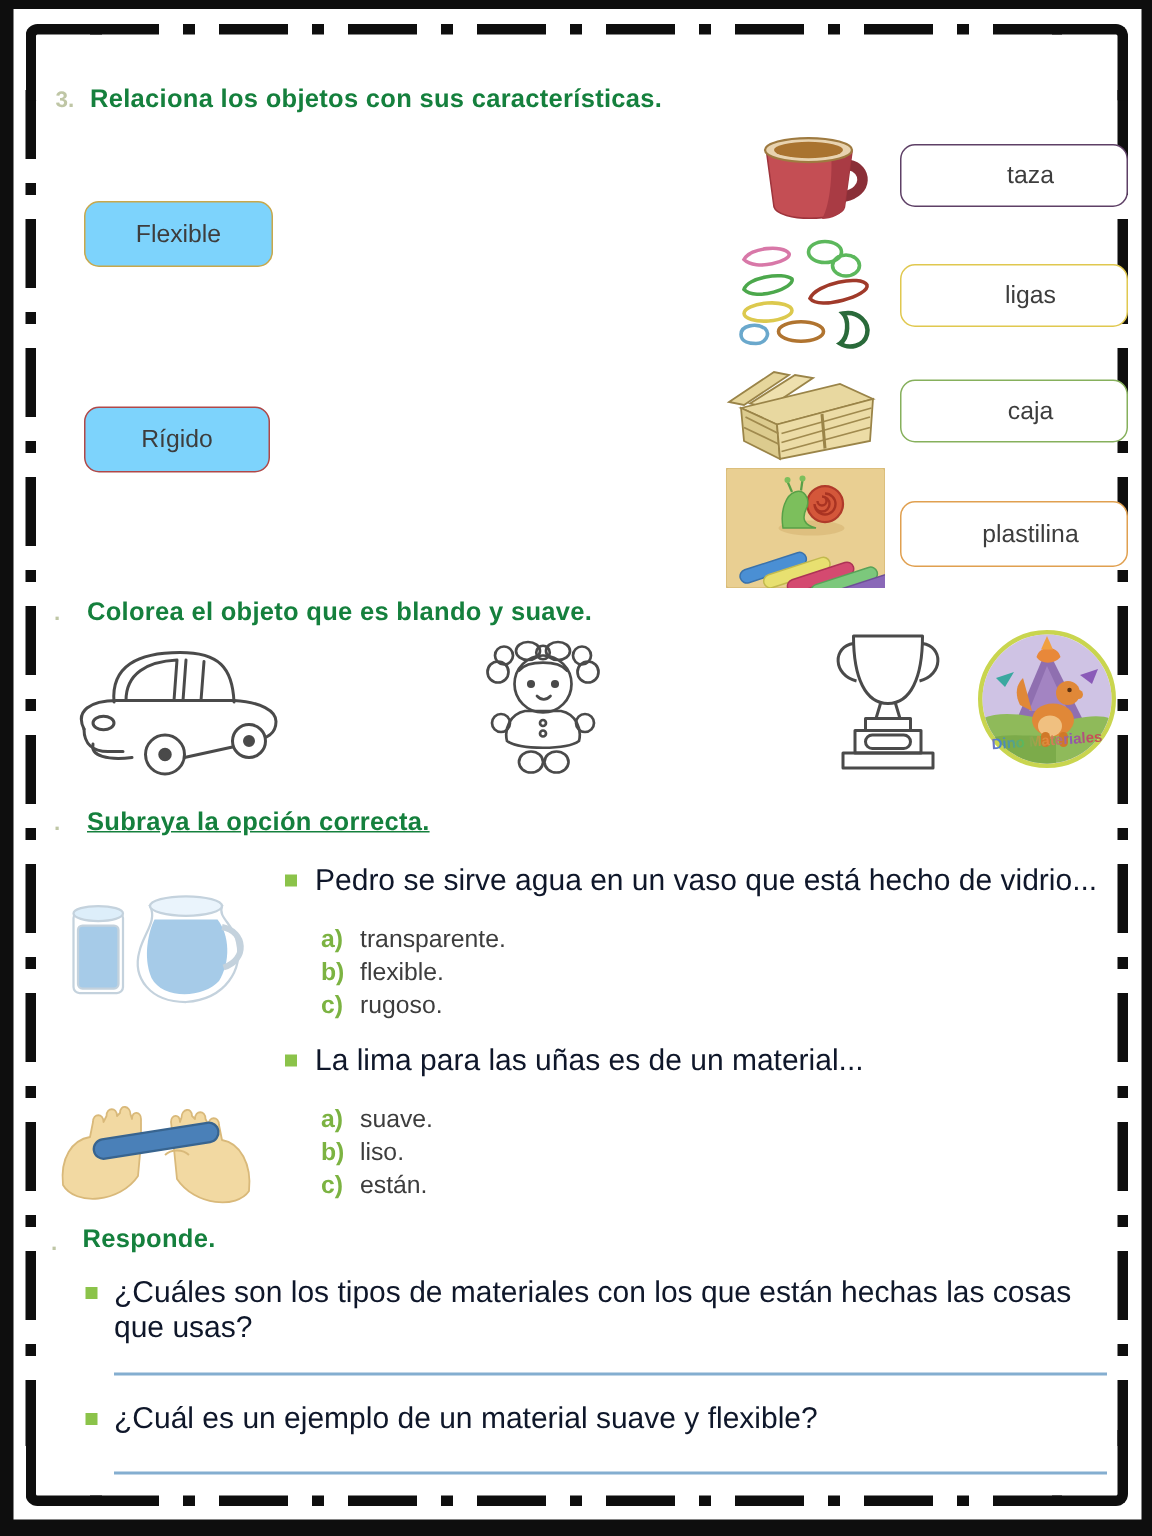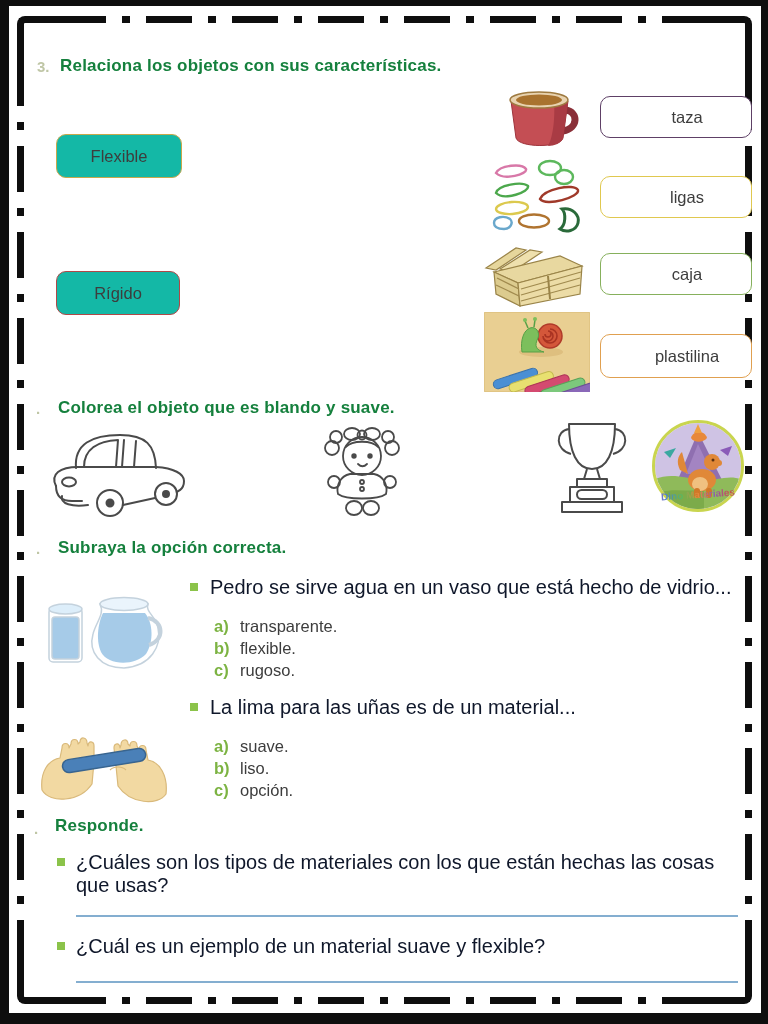--- a/index.html
+++ b/index.html
@@ -20,21 +20,21 @@
   .corner{position:absolute;width:44px;height:44px;border:0 solid #0e0e0e;pointer-events:none;}
   .corner.tl{left:17px;top:16px;border-left-width:7px;border-top-width:7px;border-top-left-radius:8px;}
   .corner.tr{right:16px;top:16px;border-right-width:7px;border-top-width:7px;border-top-right-radius:8px;}
   .corner.bl{left:17px;bottom:20px;border-left-width:7px;border-bottom-width:7px;border-bottom-left-radius:8px;}
   .corner.br{right:16px;bottom:20px;border-right-width:7px;border-bottom-width:7px;border-bottom-right-radius:8px;}
 
   .sec-num{position:absolute;font-size:15px;color:#aab388;opacity:.75;font-weight:700;}
   .sec-title{position:absolute;font-size:17px;font-weight:700;color:#15803d;letter-spacing:.2px;}
 
   .match-box{position:absolute;display:flex;align-items:center;justify-content:center;
-             background:#14b8a6;border-radius:10px;font-size:16.5px;color:#3d3d3d;}
+             background:#7dd3fc;border-radius:10px;font-size:16.5px;color:#3d3d3d;}
   .label-box{position:absolute;left:600px;width:128px;height:40px;display:flex;align-items:center;
              justify-content:center;background:#fff;border-radius:10px;font-size:16.5px;color:#3d3d3d;padding-left:22px;}
 
   .bullet{position:absolute;width:8px;height:8px;background:#8bc34a;}
   .q-text{position:absolute;font-size:20px;color:#0f172a;}
   .opt-row{position:absolute;font-size:16.5px;color:#3d3d3d;}
   .opt-letter{color:#7cb342;font-weight:700;display:inline-block;width:26px;}
   .answer-line{position:absolute;height:0;border-top:2px solid #6fa0c8;opacity:.85;}
 
   .logo-wrap{position:absolute;left:650px;top:418px;width:96px;height:96px;}
@@ -211,21 +211,21 @@
         <ellipse cx="50" cy="66" rx="8" ry="7" fill="#f0c080"></ellipse>
         <rect x="44" y="70" width="6" height="10" rx="3" fill="#d07828"></rect>
         <rect x="56" y="70" width="6" height="10" rx="3" fill="#d07828"></rect>
         <circle cx="63" cy="42" r="1.5" fill="#5a3010"></circle>
       </g>
     </svg>
     <div class="logo-text">Dino Materiales</div>
   </div>
 
   <span class="sec-num" style="left:36px;top:540px;">.</span>
-  <span class="sec-title" style="left:58px;top:538px;">Subraya la opción correcta.</span>
+  <span class="sec-title" style="left:58px;top:538px;text-decoration:underline;">Subraya la opción correcta.</span>
 
   <svg class="abs" style="left:42px;top:578px;" width="126" height="100" viewBox="0 0 126 100">
     <g stroke="#c4d2dd" stroke-width="1.5">
       <rect x="7" y="30" width="33" height="54" rx="4" fill="#ffffff"></rect>
       <rect x="10" y="39" width="27" height="42" rx="3" fill="#a6cbe8"></rect>
       <ellipse cx="23.5" cy="31" rx="16.5" ry="5" fill="#ddeefa"></ellipse>
       <path d="M58,26 L106,26 C103,34 114,38 116,50 C120,68 109,88 82,90 C58,90 46,74 51,56 C54,44 63,36 58,26 Z" fill="#ffffff"></path>
       <path d="M61,35 L103,35 C111,45 112,63 104,76 C93,88 66,88 59,74 C53,60 57,43 61,35 Z" fill="#a6cbe8" stroke="none"></path>
       <ellipse cx="82" cy="26" rx="24" ry="6.5" fill="#eaf4fc"></ellipse>
       <path d="M106,40 C122,43 123,62 107,67" fill="none" stroke-width="4"></path>
@@ -259,21 +259,21 @@
   <div class="bullet" style="left:190px;top:703px;"></div>
   <span class="q-text" style="left:210px;top:696px;width:540px;">La lima para las uñas es de un material...</span>
 
   <div class="opt-row" style="left:214px;top:737px;">
     <span class="opt-letter">a)</span><span>suave.</span>
   </div>
   <div class="opt-row" style="left:214px;top:759px;">
     <span class="opt-letter">b)</span><span>liso.</span>
   </div>
   <div class="opt-row" style="left:214px;top:781px;">
-    <span class="opt-letter">c)</span><span>opción.</span>
+    <span class="opt-letter">c)</span><span>están.</span>
   </div>
 
   <span class="sec-num" style="left:34px;top:820px;">.</span>
   <span class="sec-title" style="left:55px;top:816px;text-align:center;">Responde.</span>
 
   <div class="bullet" style="left:57px;top:858px;"></div>
   <span class="q-text" style="left:76px;top:851px;width:655px;line-height:23px;">¿Cuáles son los tipos de materiales con los que están hechas las cosas que usas?</span>
   <div class="answer-line" style="left:76px;top:915px;width:662px;"></div>
 
   <div class="bullet" style="left:57px;top:942px;"></div>

